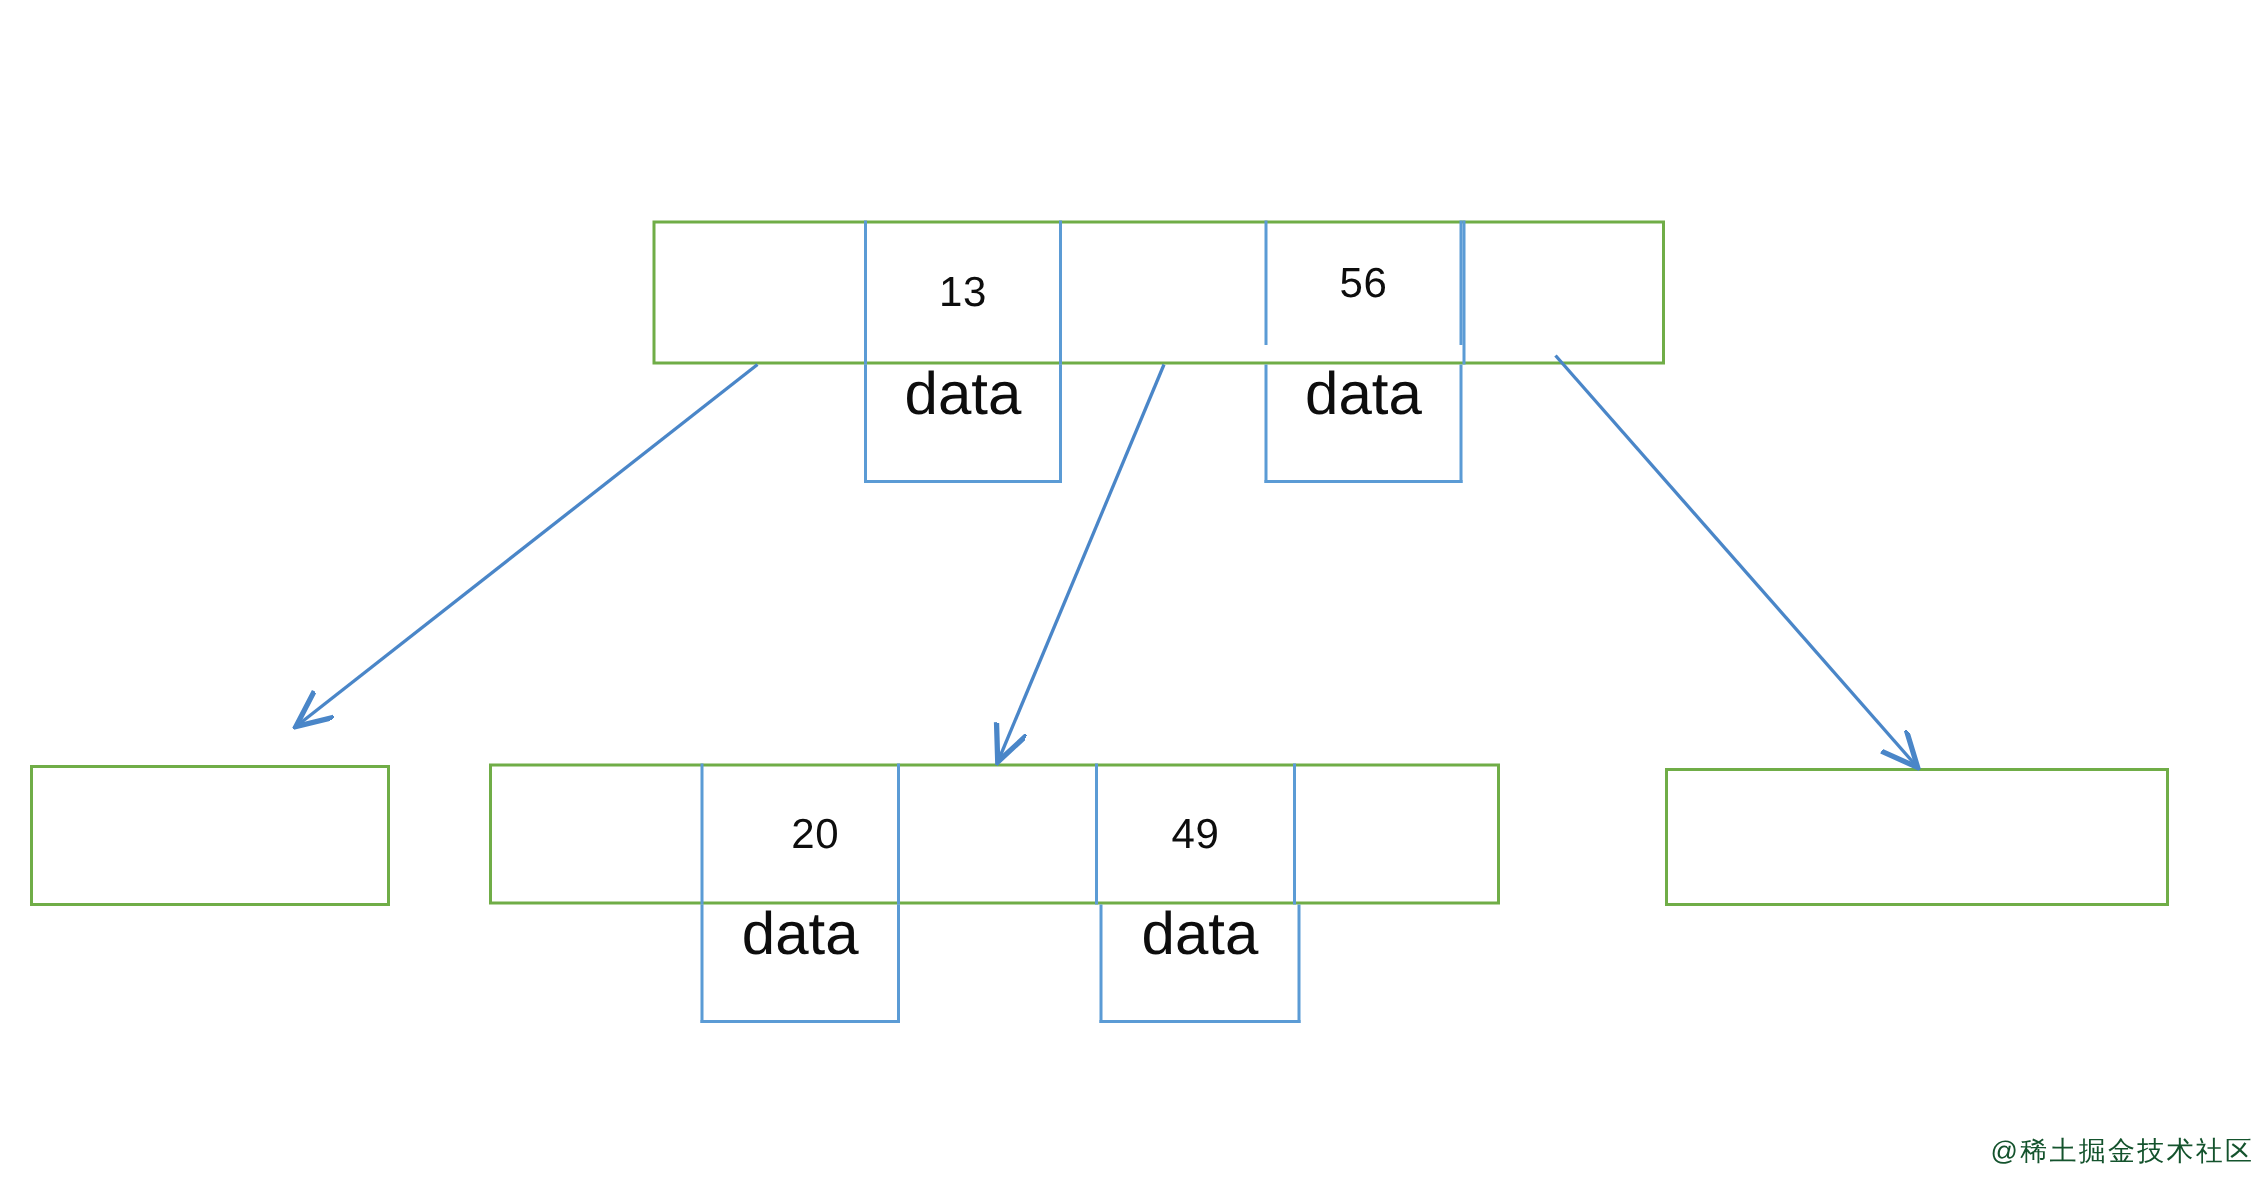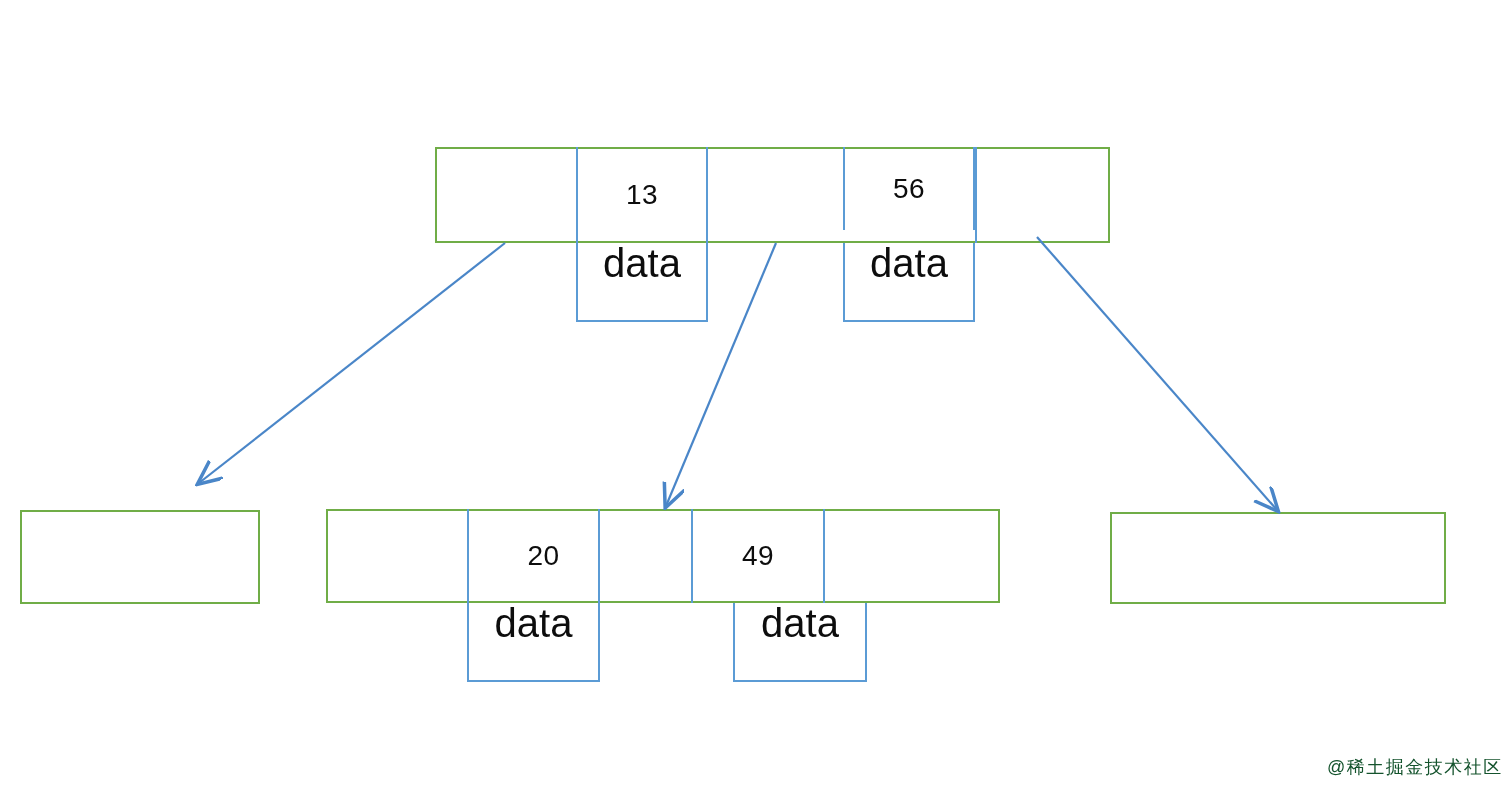--- a/index.html
+++ b/index.html
@@ -117,21 +117,21 @@
 
   <div class="node" style="left:326px; top:509px; width:674px; height:94px;"></div>
 
   <div class="keycell" style="left:467px; top:509px; width:133px; height:94px;padding-left:20px;">
     <span>20</span>
   </div>
   <div class="datacell" style="left:467px; top:603px; width:133px; height:79px;">
     <span>data</span>
   </div>
 
-  <div class="keycell" style="left:691px; top:509px; width:134px; height:94px;">
+  <div class="keycell" style="left:730px; top:509px; width:134px; height:94px;">
     <span>49</span>
   </div>
   <div class="datacell" style="left:733px; top:603px; width:134px; height:79px;">
     <span>data</span>
   </div>
 
   <div class="node" style="left:1110px; top:512px; width:336px; height:92px;"></div>
 
   <svg class="edges" viewBox="0 0 1512 799">
     <defs>

